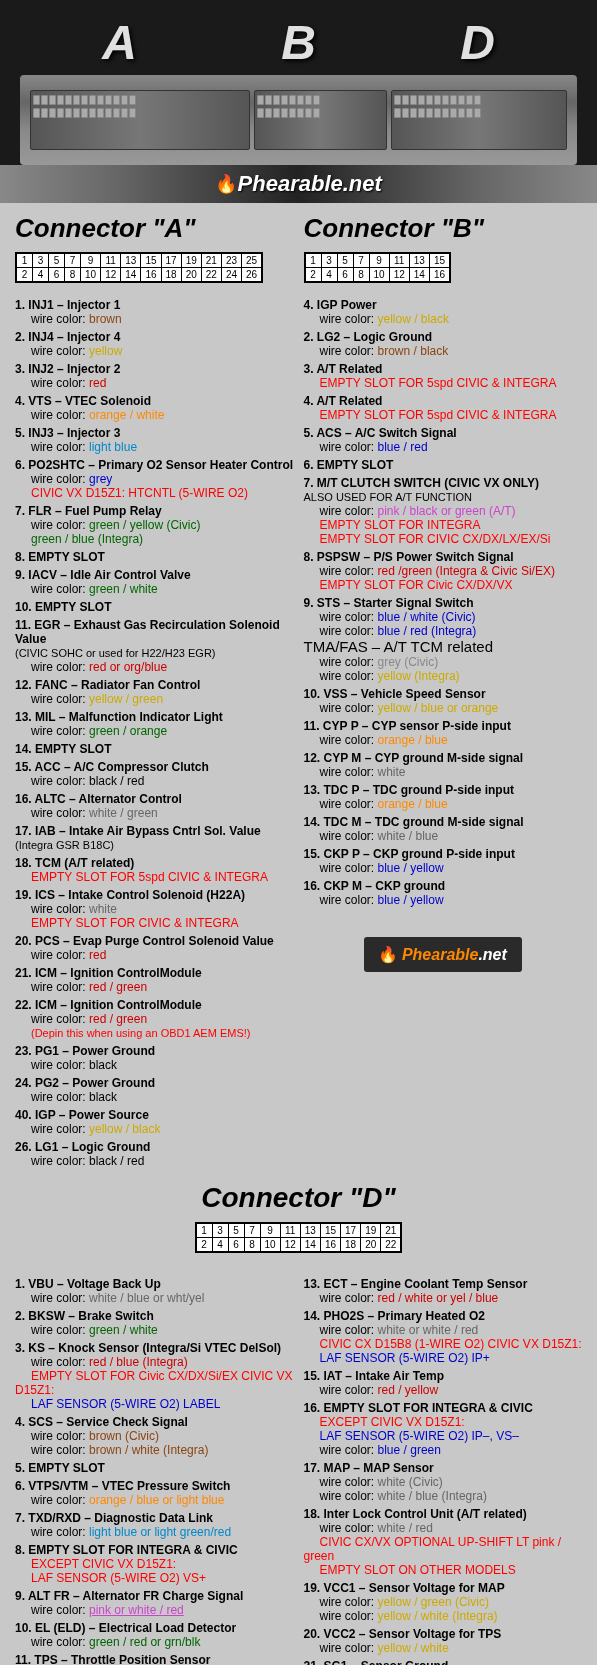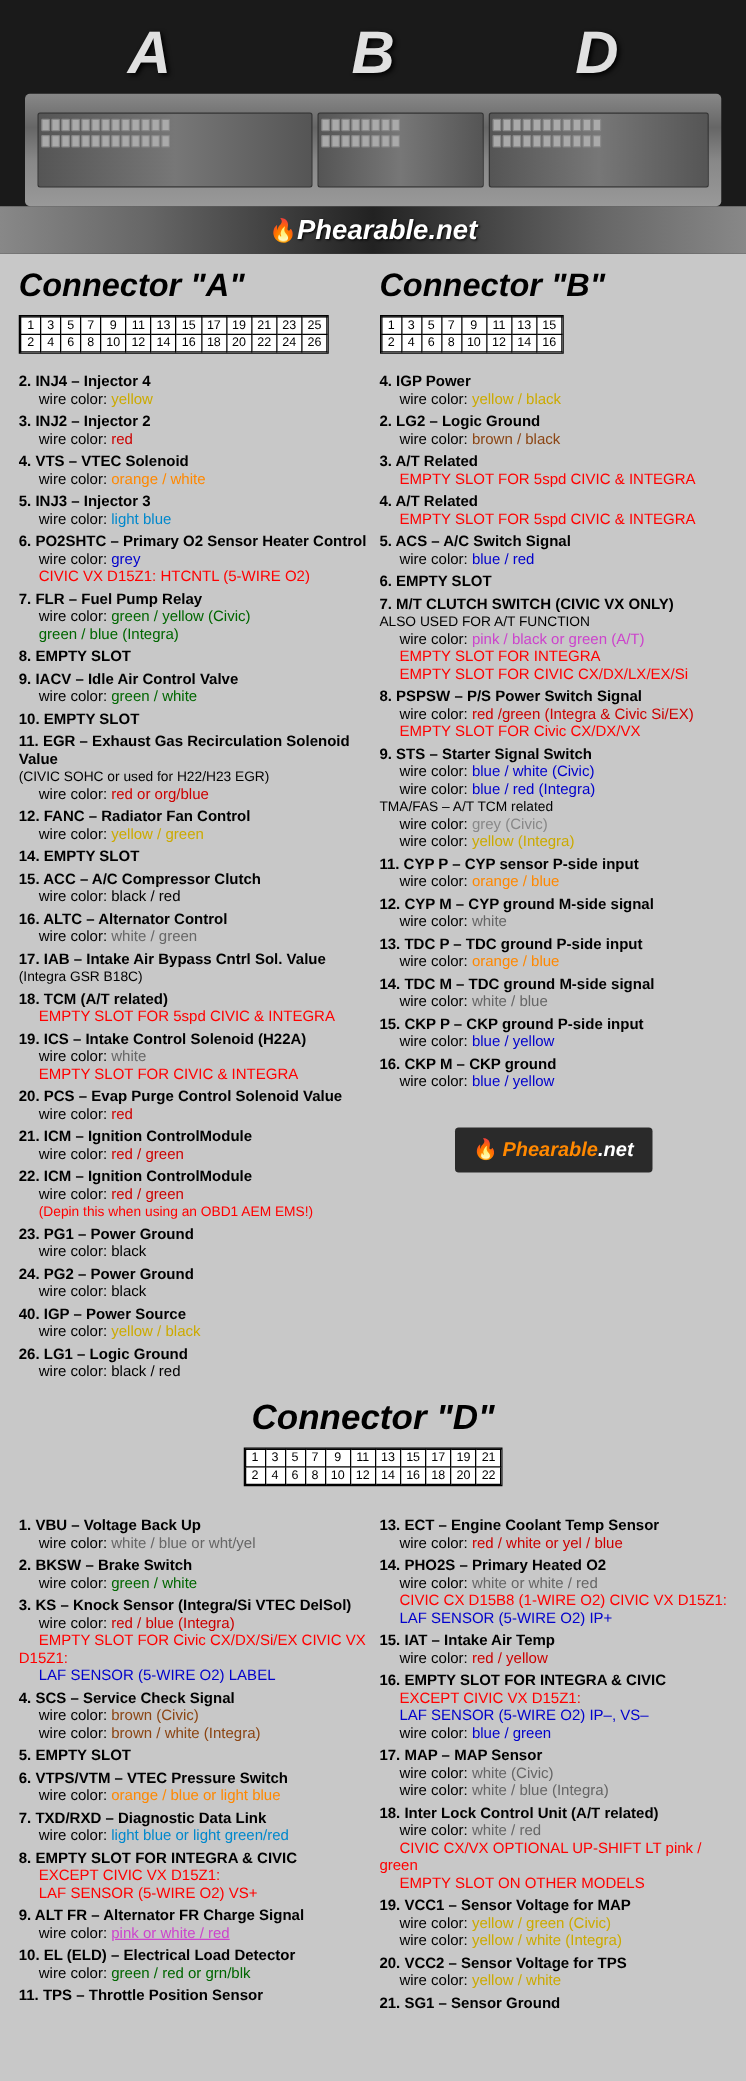--- a/index.html
+++ b/index.html
@@ -334,20 +334,24 @@
                 <td>26</td>
               </tr>
         </tbody>
           </table>
       </div>
 
       
       <div>
 
         <div class="wire-item">
+          <span class="item-num">1. INJ1 – Injector 1</span><br>
+          <span class="wire-color">wire color: <span class="wire-brown">brown</span></span>
+        </div>
+        <div class="wire-item">
           <span class="item-num">2. INJ4 – Injector 4</span><br>
           <span class="wire-color">wire color: <span class="wire-yellow">yellow</span></span>
         </div>
         <div class="wire-item">
           <span class="item-num">3. INJ2 – Injector 2</span><br>
           <span class="wire-color">wire color: <span class="wire-red">red</span></span>
         </div>
         <div class="wire-item">
           <span class="item-num">4. VTS – VTEC Solenoid</span><br>
           <span class="wire-color">wire color: <span class="wire-orange">orange / white</span></span>
@@ -377,20 +381,24 @@
           <span class="item-num empty-slot">10. EMPTY SLOT</span>
         </div>
         <div class="wire-item">
           <span class="item-num">11. EGR – Exhaust Gas Recirculation Solenoid Value</span><br>
           <span style="font-size:11px;">(CIVIC SOHC or used for H22/H23 EGR)</span><br>
           <span class="wire-color">wire color: <span class="wire-red">red or org/blue</span></span>
         </div>
         <div class="wire-item">
           <span class="item-num">12. FANC – Radiator Fan Control</span><br>
           <span class="wire-color">wire color: <span class="wire-yellow">yellow / green</span></span>
+        </div>
+        <div class="wire-item">
+          <span class="item-num">13. MIL – Malfunction Indicator Light</span><br>
+          <span class="wire-color">wire color: <span class="wire-green">green / orange</span></span>
         </div>
         <div class="wire-item">
           <span class="item-num empty-slot">14. EMPTY SLOT</span>
         </div>
         <div class="wire-item">
           <span class="item-num">15. ACC – A/C Compressor Clutch</span><br>
           <span class="wire-color">wire color: <span class="wire-black">black / red</span></span>
         </div>
         <div class="wire-item">
           <span class="item-num">16. ALTC – Alternator Control</span><br>
@@ -506,23 +514,27 @@
         </div>
         <div class="wire-item">
           <span class="item-num">8. PSPSW – P/S Power Switch Signal</span><br>
           <span class="wire-color">wire color: <span class="wire-red">red /green (Integra &amp; Civic Si/EX)</span></span><br>
           <span class="wire-color red-text">EMPTY SLOT FOR Civic CX/DX/VX</span>
         </div>
         <div class="wire-item">
           <span class="item-num">9. STS – Starter Signal Switch</span><br>
           <span class="wire-color">wire color: <span class="wire-blue">blue / white (Civic)</span></span><br>
           <span class="wire-color">wire color: <span class="wire-blue">blue / red (Integra)</span></span><br>
-          <span style="font-size:11px;">TMA/FAS – A/T TCM related</span><br>
+          <span style="font-size:15px;">TMA/FAS – A/T TCM related</span><br>
           <span class="wire-color">wire color: <span class="wire-grey">grey (Civic)</span></span><br>
           <span class="wire-color">wire color: <span class="wire-yellow">yellow (Integra)</span></span>
+        </div>
+        <div class="wire-item">
+          <span class="item-num">10. VSS – Vehicle Speed Sensor</span><br>
+          <span class="wire-color">wire color: <span class="wire-yellow">yellow / blue or orange</span></span>
         </div>
         <div class="wire-item">
           <span class="item-num">11. CYP P – CYP sensor P-side input</span><br>
           <span class="wire-color">wire color: <span class="wire-orange">orange / blue</span></span>
         </div>
         <div class="wire-item">
           <span class="item-num">12. CYP M – CYP ground M-side signal</span><br>
           <span class="wire-color">wire color: <span class="wire-white">white</span></span>
         </div>
         <div class="wire-item">

